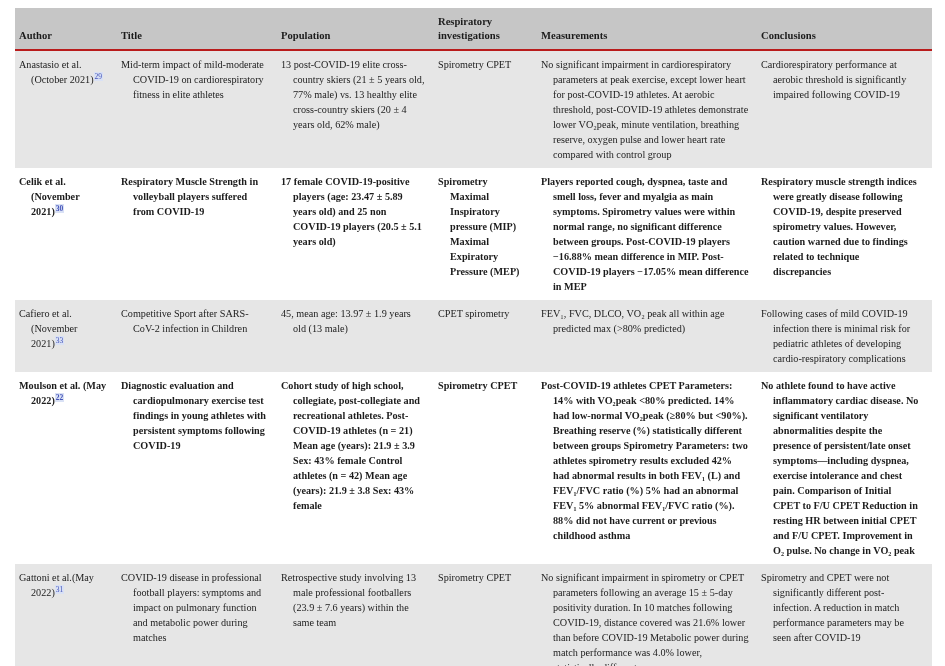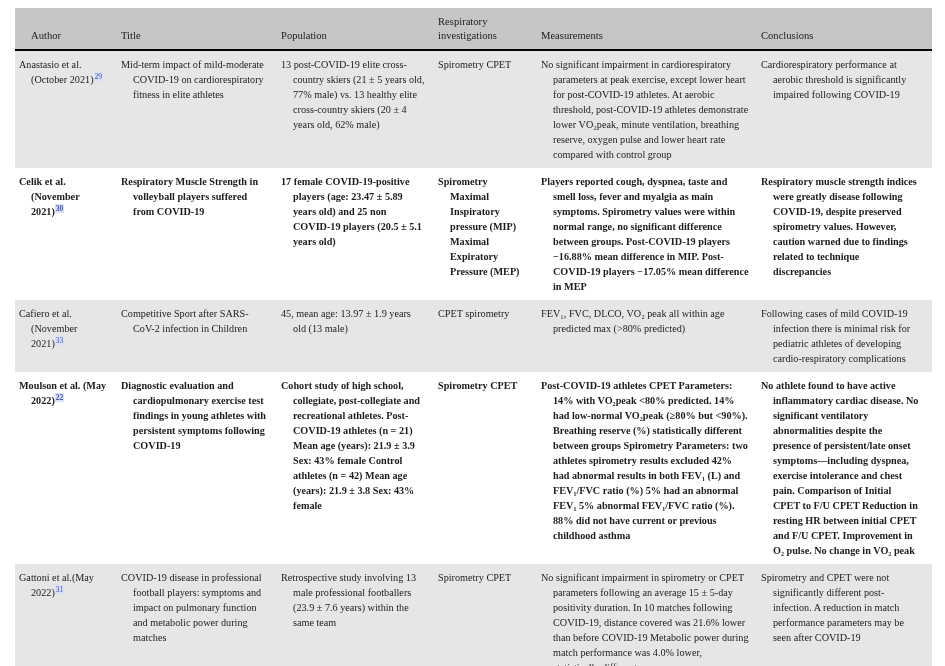--- a/index.html
+++ b/index.html
@@ -14,29 +14,29 @@
   table.studies{
     border-collapse:collapse;
     table-layout:fixed;
     width:917px;
     margin:8px 0 0 15px;
     font-size:10.2px;
     line-height:15px;
   }
   thead th{
     background:#c6c6c6;
-    font-weight:normal;
+    font-weight:bold;
     text-align:left;
     vertical-align:bottom;
     font-size:10.6px;
     line-height:14px;
     padding:7px 12px 6px 0;
-    border-bottom:2px solid #000000;
+    border-bottom:2px solid #b91c1c;
   }
-  thead th:first-child{padding-left:16px;}
+  thead th:first-child{padding-left:4px;}
   tbody td{
     vertical-align:top;
     padding:6px 12px 6px 0;
   }
   tbody td:first-child{padding-left:4px;margin-top:36px;}
   tbody tr.shaded{background:#e6e6e6;}
   tbody tr.plain{background:#ffffff;font-weight:bold;}
 
   
   .hang{

